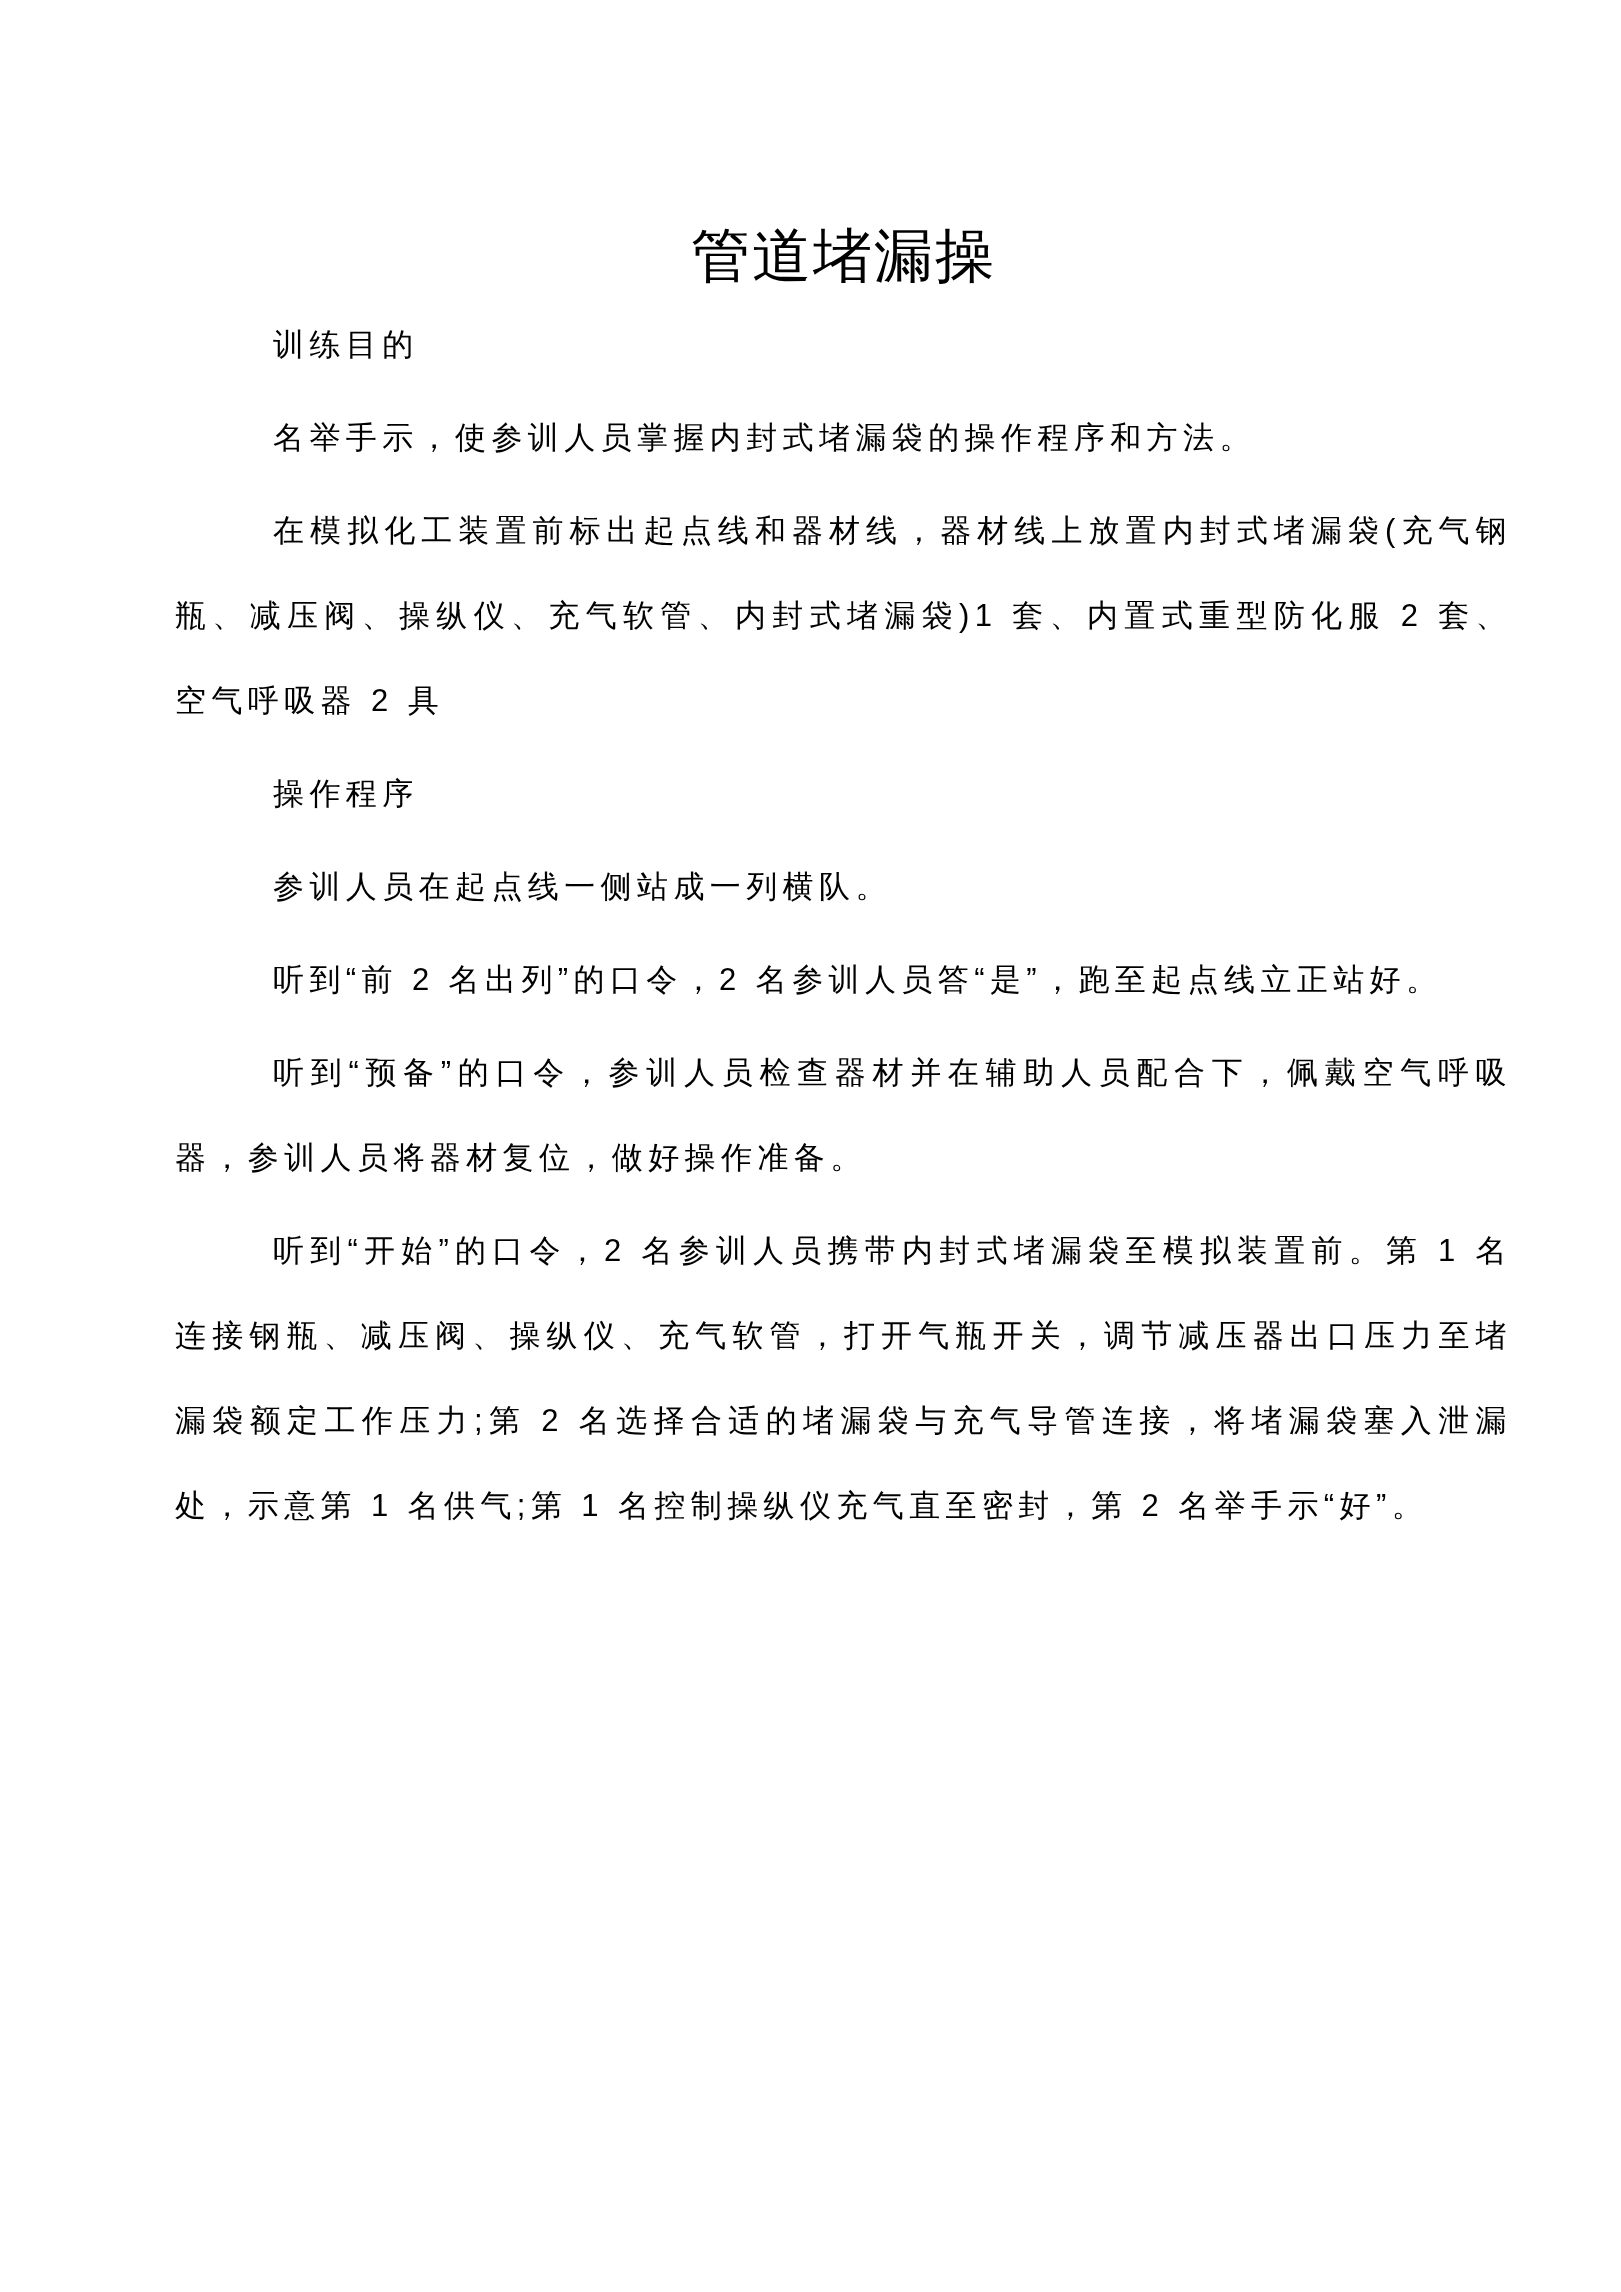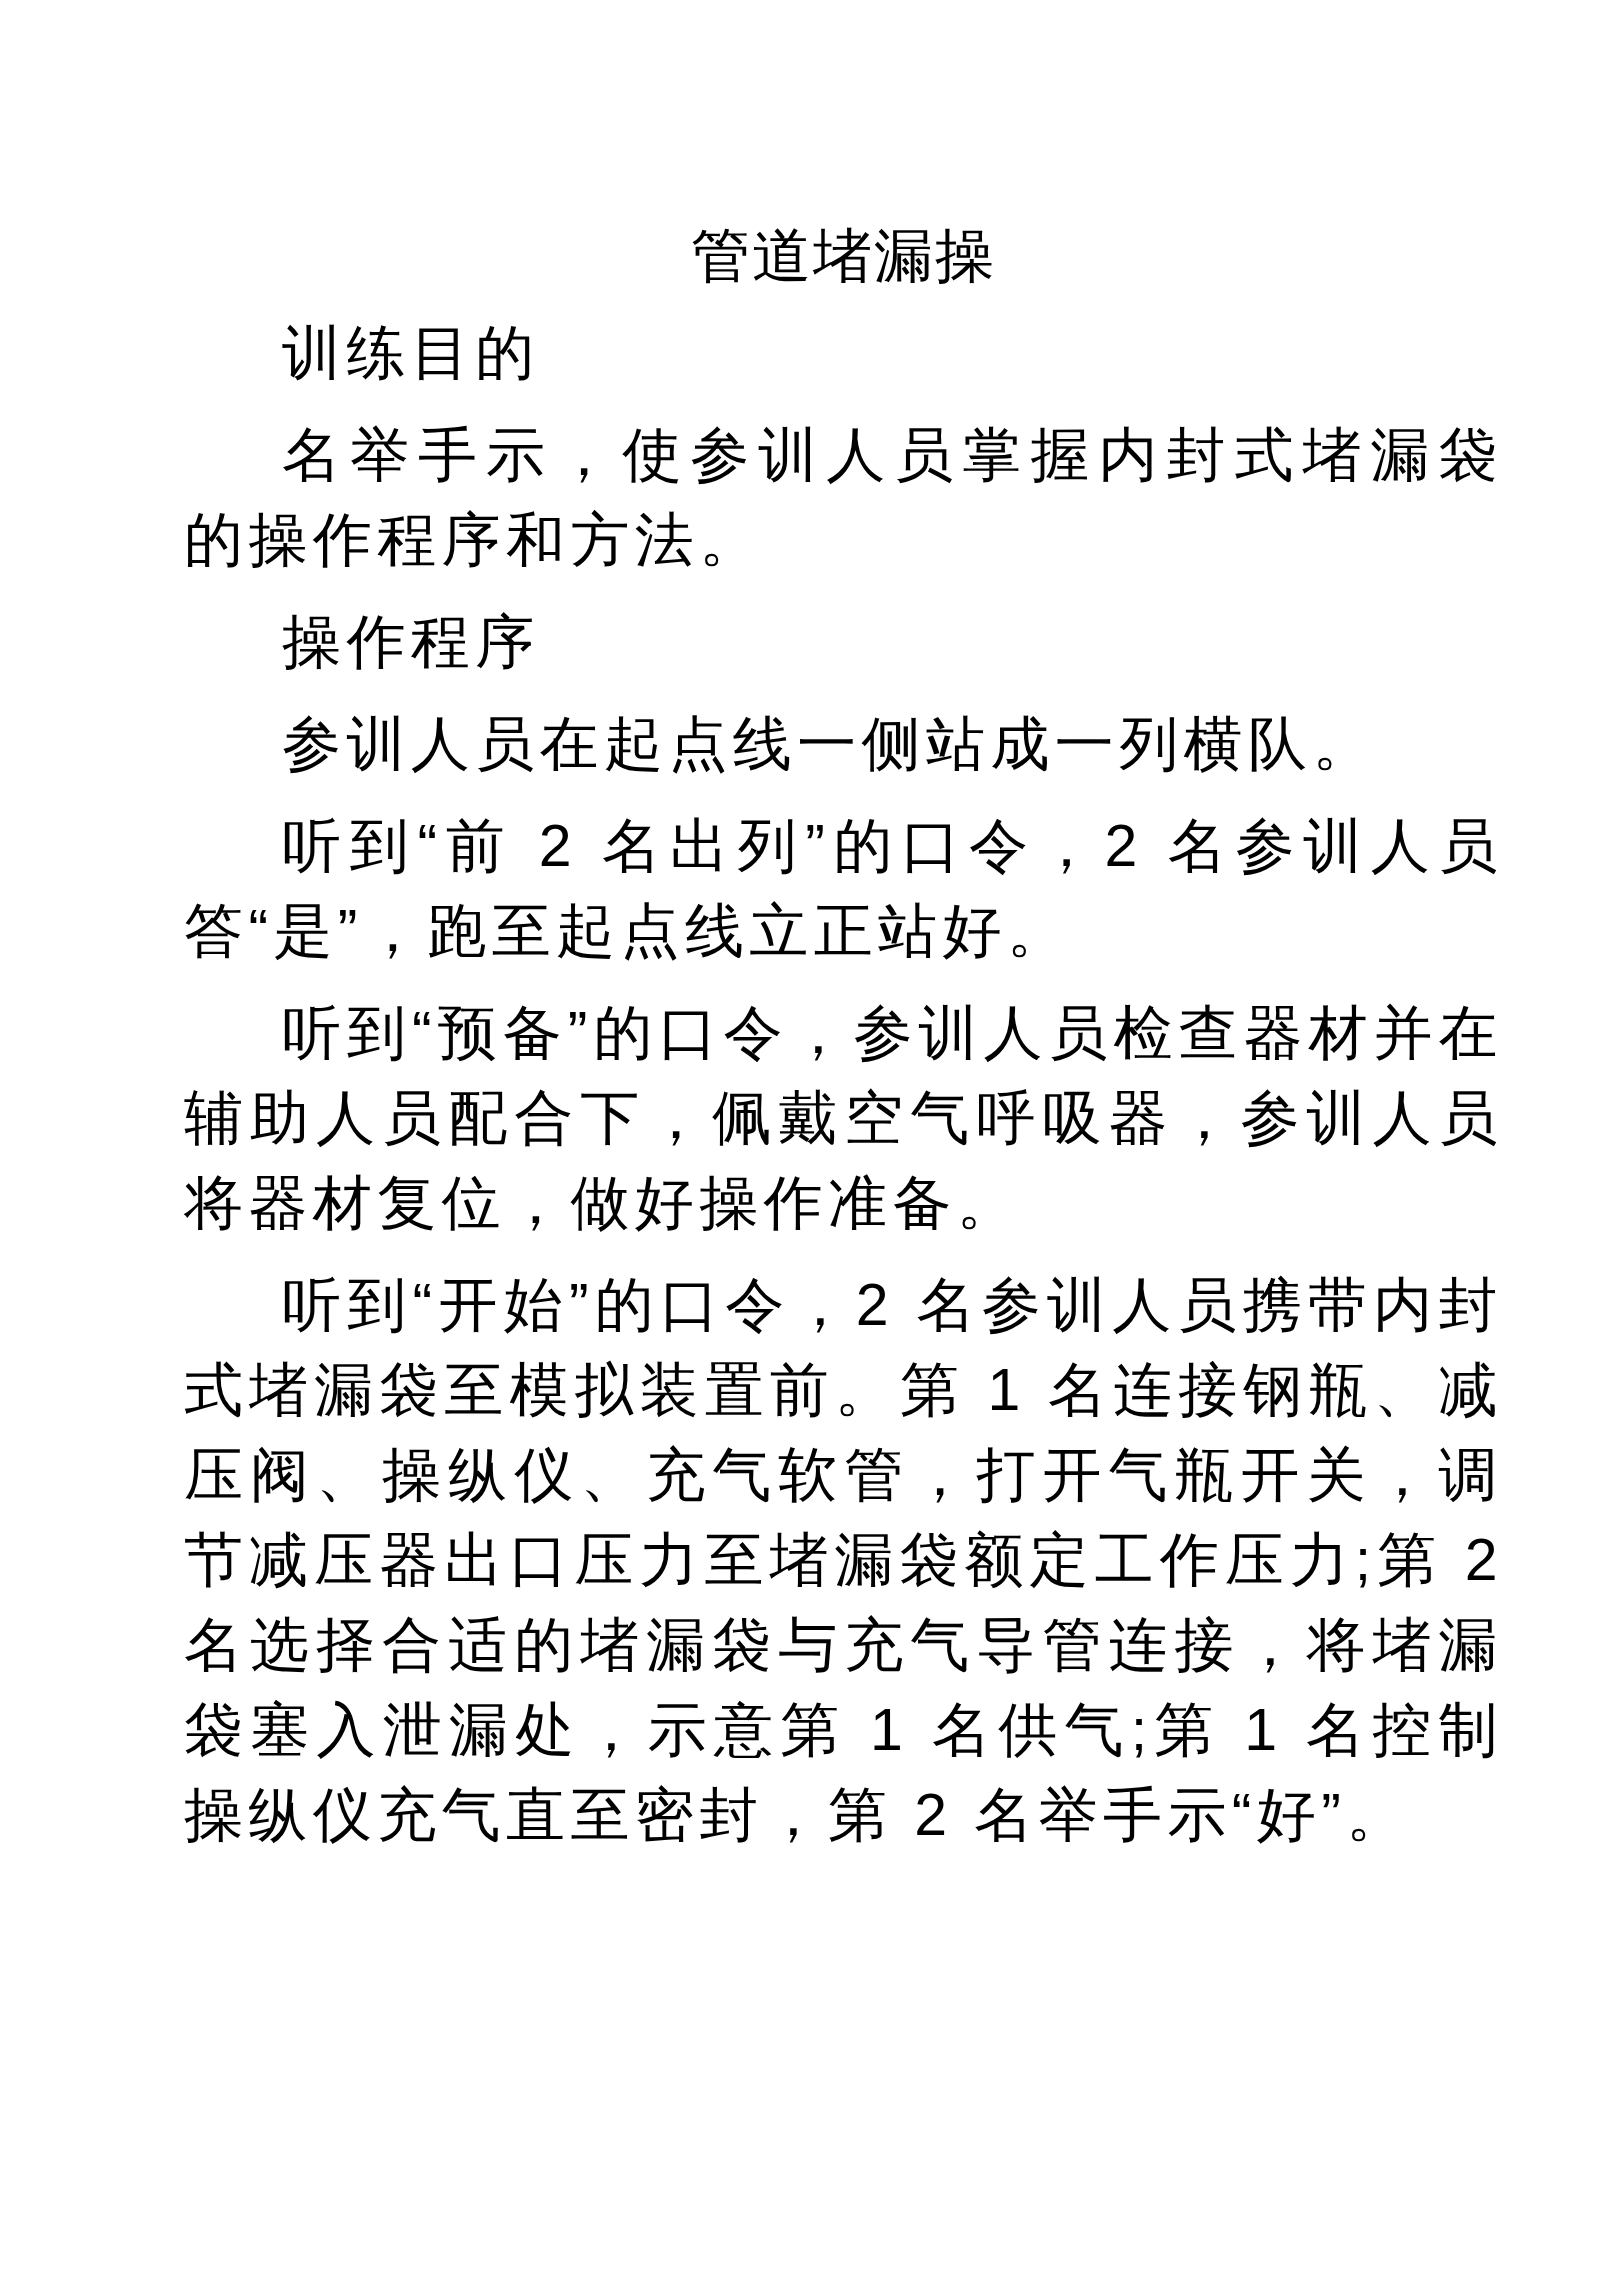--- a/index.html
+++ b/index.html
@@ -22,37 +22,38 @@
   }
   .doc-title {
     margin: 0;
     font-size: 59px;
     font-weight: 400;
     line-height: 76px;
     text-align: center;
     letter-spacing: 2px;
   }
   .para {
-    margin: 17px;
-    font-size: 59px;
+    margin: 8px;
+    font-size: 31px;
     line-height: 85px;
     letter-spacing: 5.4px;
     text-align: justify;
     text-justify: inter-ideograph;
     text-indent: 98px;
     word-break: break-all;
   }
 </style>
 </head>
 <body>
 
 <div class="page">
   <h1 class="doc-title">管道堵漏操</h1>
 
   <p class="para">训练目的</p>
   <p class="para">名举手示，使参训人员掌握内封式堵漏袋的操作程序和方法。</p>
+  <p class="para">在模拟化工装置前标出起点线和器材线，器材线上放置内封式堵漏袋(充气钢瓶、减压阀、操纵仪、充气软管、内封式堵漏袋)1 套、内置式重型防化服 2 套、空气呼吸器 2 具</p>
   <p class="para">操作程序</p>
   <p class="para">参训人员在起点线一侧站成一列横队。</p>
   <p class="para">听到“前 2 名出列”的口令，2 名参训人员答“是”，跑至起点线立正站好。</p>
   <p class="para">听到“预备”的口令，参训人员检查器材并在辅助人员配合下，佩戴空气呼吸器，参训人员将器材复位，做好操作准备。</p>
   <p class="para">听到“开始”的口令，2 名参训人员携带内封式堵漏袋至模拟装置前。第 1 名连接钢瓶、减压阀、操纵仪、充气软管，打开气瓶开关，调节减压器出口压力至堵漏袋额定工作压力;第 2 名选择合适的堵漏袋与充气导管连接，将堵漏袋塞入泄漏处，示意第 1 名供气;第 1 名控制操纵仪充气直至密封，第 2 名举手示“好”。</p>
 </div>
 
 
 </body></html>

